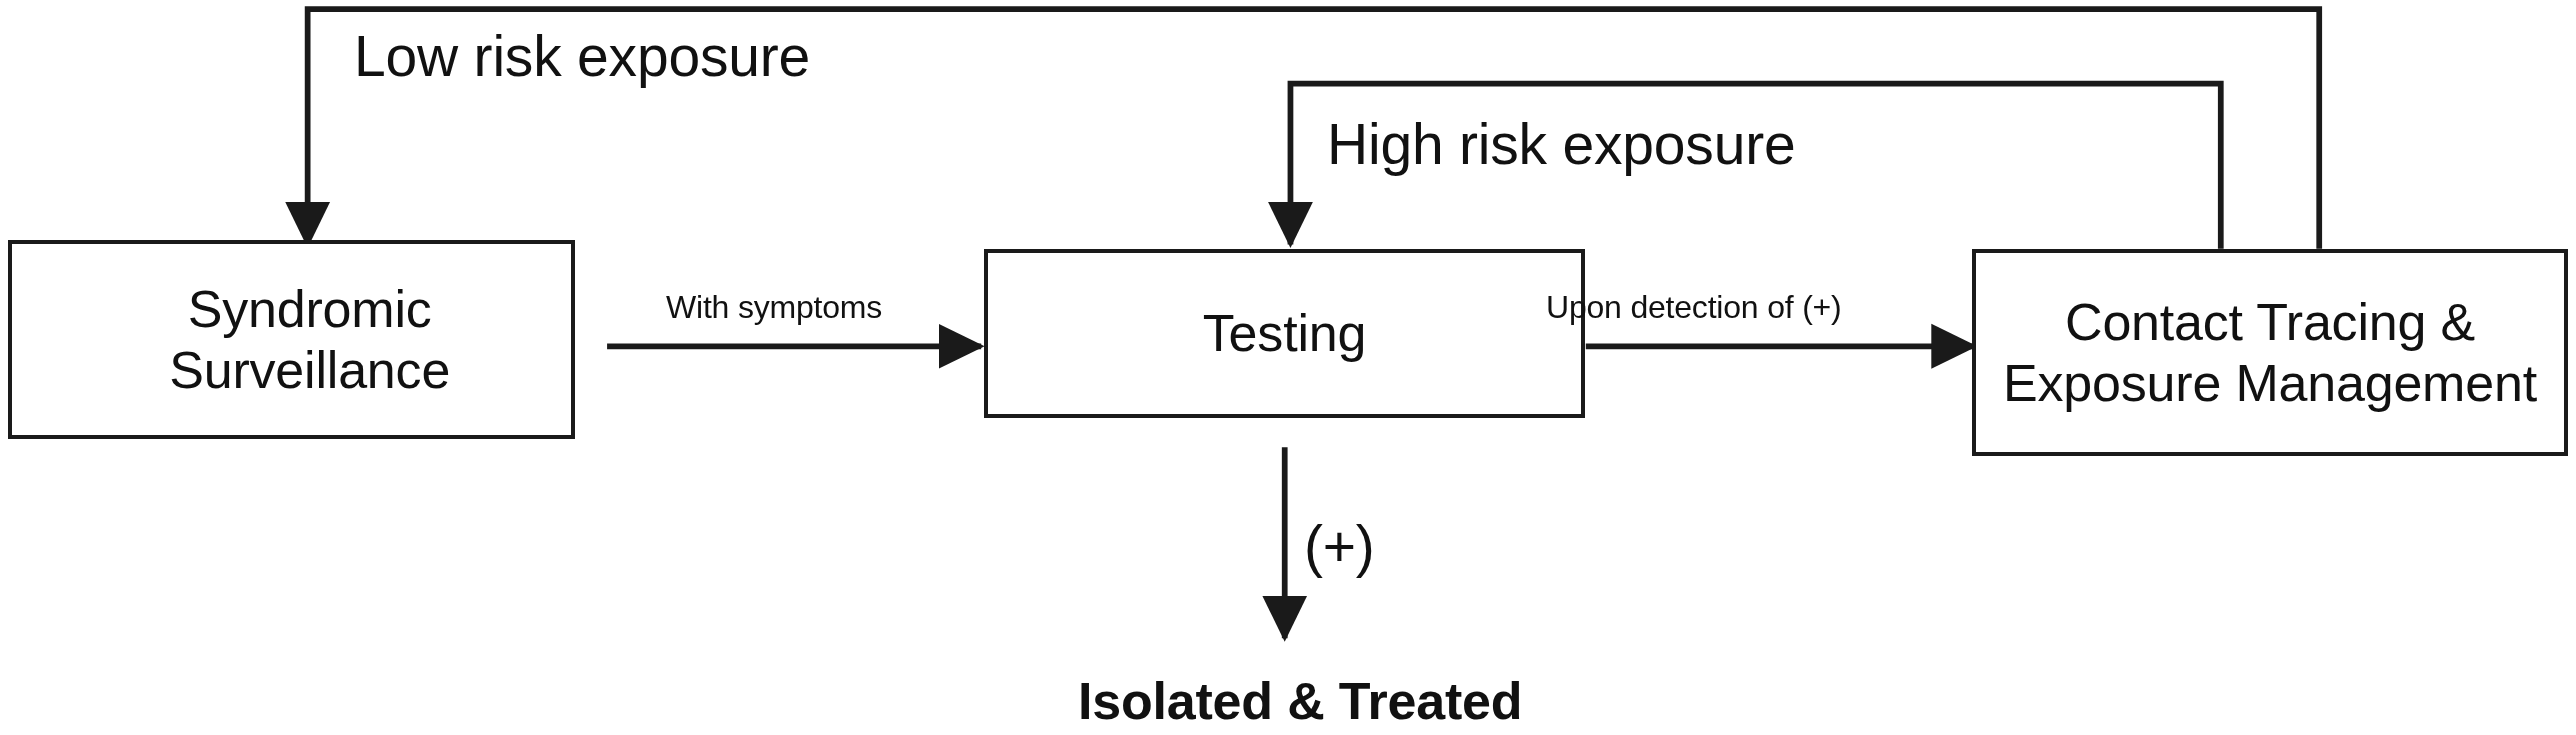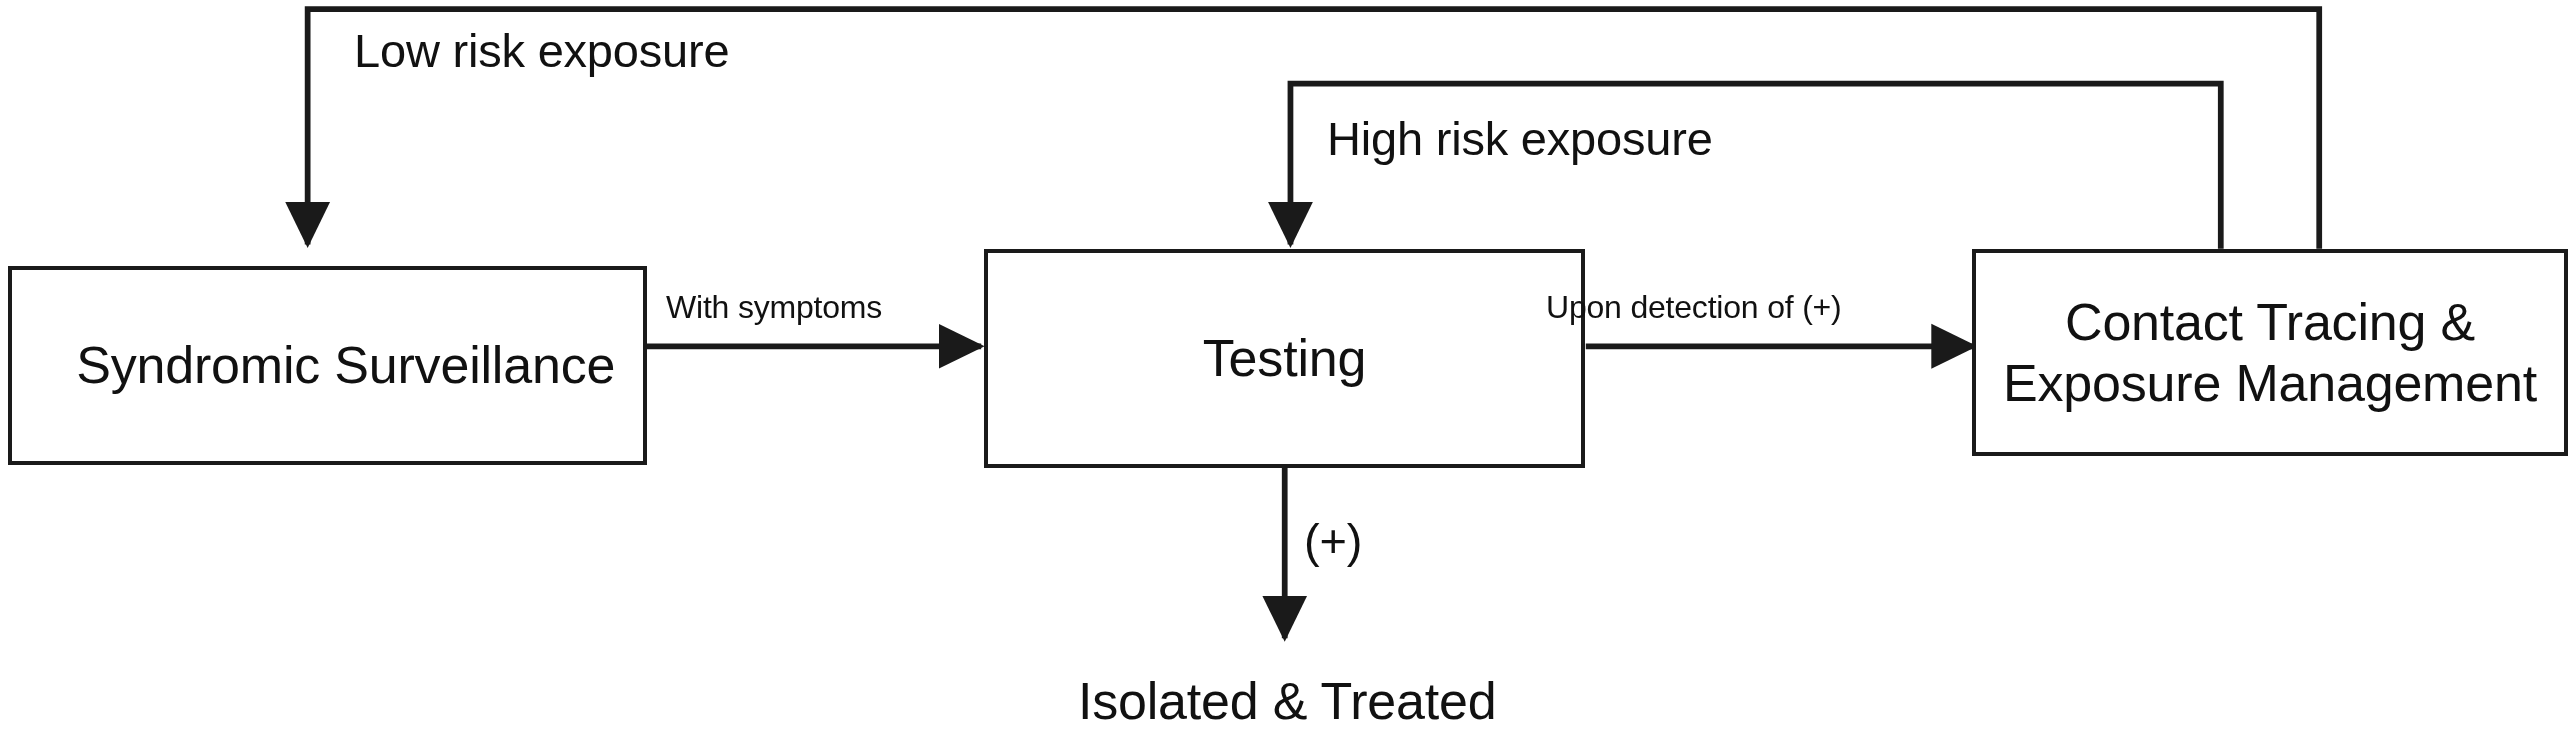--- a/index.html
+++ b/index.html
@@ -46,26 +46,26 @@
   }
   .edge-label {
     position: absolute;
     font-size: 32px;
     font-weight: 400;
     color: #111111;
     white-space: nowrap;
     letter-spacing: -0.2px;
   }
   .edge-label.big {
-    font-size: 47px;
+    font-size: 57px;
   }
   .terminal-label {
     position: absolute;
     font-size: 52px;
-    font-weight: 400;
+    font-weight: 700;
     color: #111111;
     white-space: nowrap;
     letter-spacing: -0.2px;
   }
 </style>
 </head>
 <body>
 
 <div id="canvas">
 
@@ -80,25 +80,25 @@
 
     <path d="M 2707 303 L 2707 102 L 1573 102 L 1573 298" fill="none" stroke="#1a1a1a" stroke-width="7" marker-end="url(#arrowhead)"></path>
 
     <path d="M 740 422 L 1196 422" fill="none" stroke="#1a1a1a" stroke-width="7" marker-end="url(#arrowhead)"></path>
 
     <path d="M 1933 422 L 2406 422" fill="none" stroke="#1a1a1a" stroke-width="7" marker-end="url(#arrowhead)"></path>
 
     <path d="M 1566 545 L 1566 778" fill="none" stroke="#1a1a1a" stroke-width="7" marker-end="url(#arrowhead)"></path>
   </svg>
 
-  <div class="node-box" style="left:8.2px; top:266px; width:639px; height:199px;padding-left:36px;">
+  <div class="node-box" style="left:8.2px; top:240px; width:567px; height:199px;padding-left:36px;">
     <span class="node-label">Syndromic Surveillance</span>
   </div>
 
-  <div class="node-box" style="left:984px; top:249px; width:601px; height:219px;">
+  <div class="node-box" style="left:984px; top:249px; width:601px; height:169px;">
     <span class="node-label">Testing</span>
   </div>
 
   <div class="node-box" style="left:1972px; top:249px; width:596px; height:207px;">
     <span class="node-label">Contact Tracing &amp;
 Exposure Management</span>
   </div>
 
   <div class="edge-label big" style="left:354px; top:23px;">Low risk exposure</div>
 

